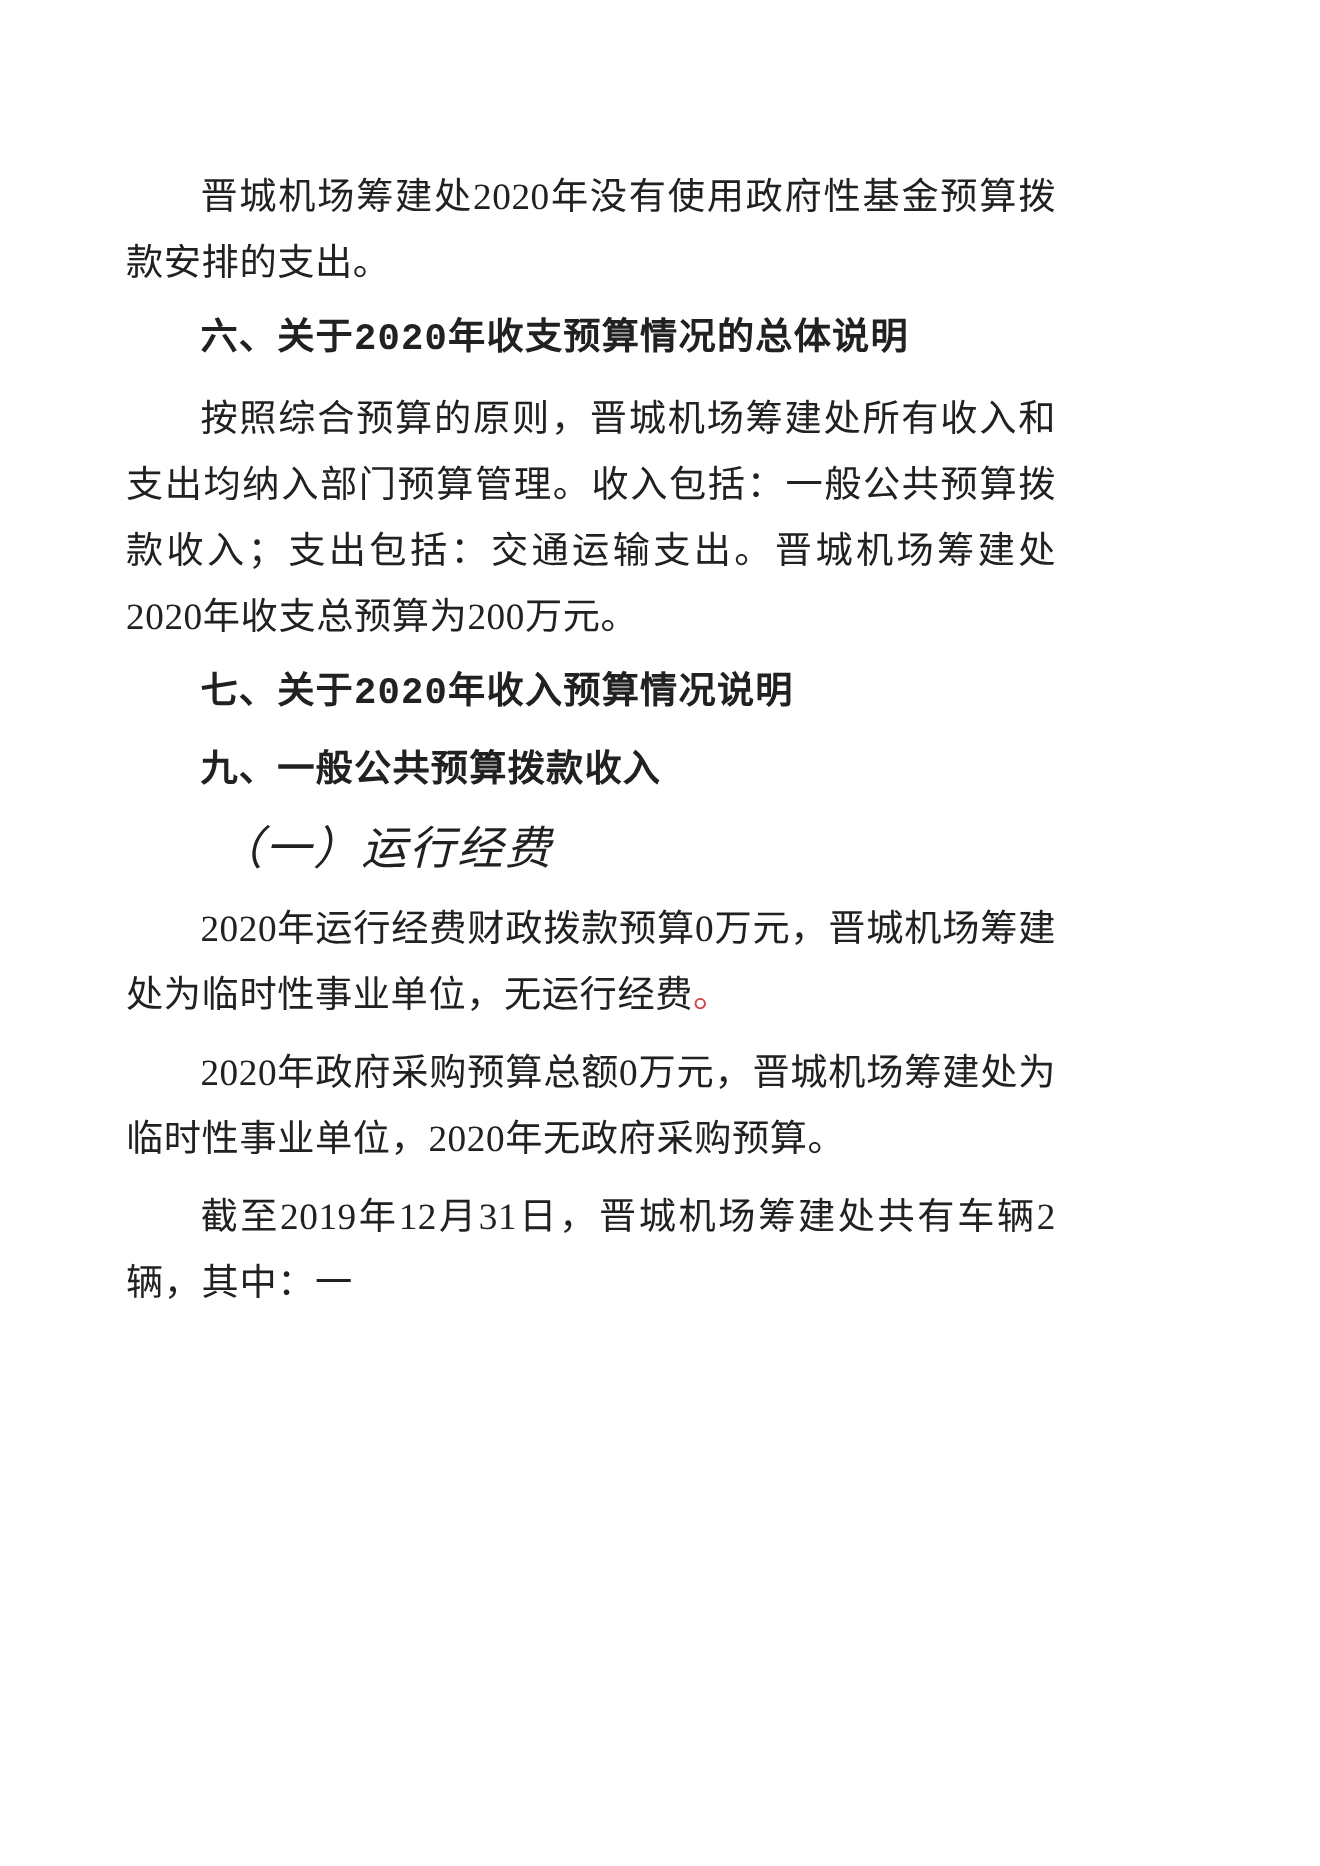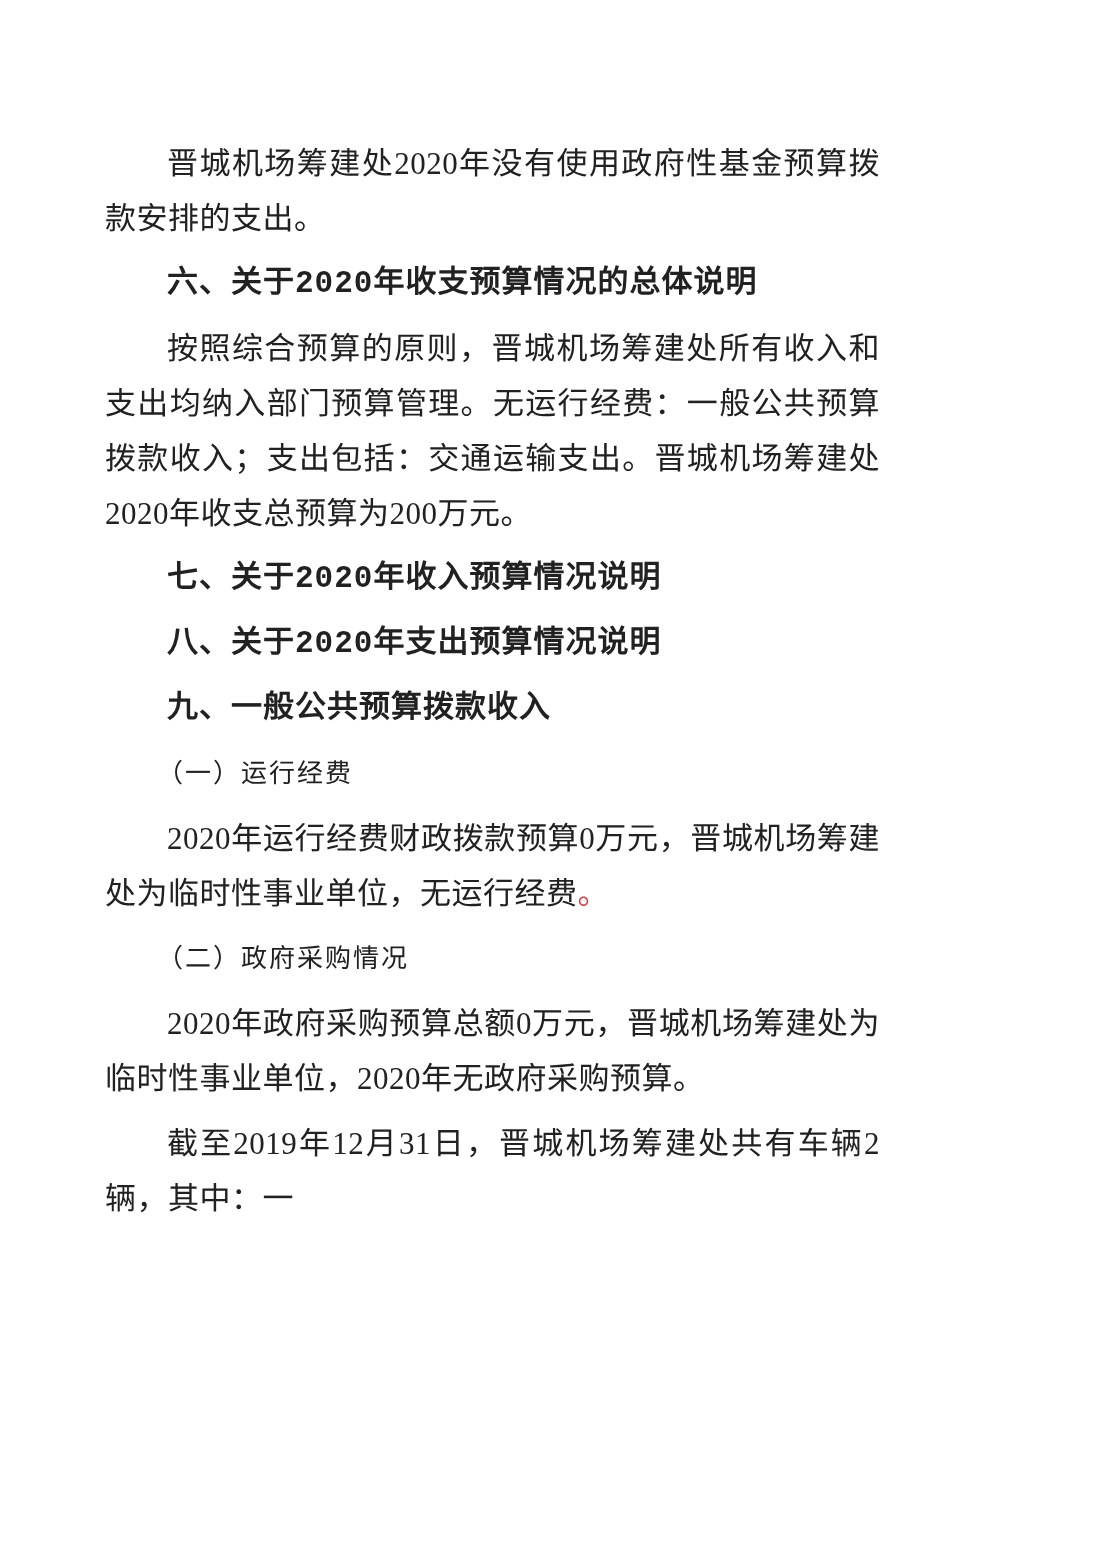--- a/index.html
+++ b/index.html
@@ -37,55 +37,54 @@
   .section-heading {
     font-size: 31px;
     line-height: 55px;
     text-indent: 2em;
     font-family: Liberation Mono, monospace;
     font-weight: 700;
     letter-spacing: 1px;
     margin-bottom: 10px;
   }
   .sub-heading {
-    font-size: 26px;
+    font-size: 38px;
     line-height: 55px;
     text-indent: 2em;
     font-family: "Liberation Serif", "DejaVu Serif", serif;
+    font-style: italic;
     font-weight: 400;
     letter-spacing: 2px;
     margin-bottom: 10px;
   }
   .red-punct {
     color: var(--red);
   }
 </style>
 </head>
 <body>
 
 <div class="page">
 
   <p class="body-para">晋城机场筹建处2020年没有使用政府性基金预算拨款安排的支出。</p>
 
   <h2 class="section-heading">六、关于2020年收支预算情况的总体说明</h2>
 
-  <p class="body-para">按照综合预算的原则，晋城机场筹建处所有收入和支出均纳入部门预算管理。无运行经费：一般公共预算拨款收入；支出包括：交通运输支出。晋城机场筹建处2020年收支总预算为200万元。</p>
+  <p class="body-para">按照综合预算的原则，晋城机场筹建处所有收入和支出均纳入部门预算管理。收入包括：一般公共预算拨款收入；支出包括：交通运输支出。晋城机场筹建处2020年收支总预算为200万元。</p>
 
   <h2 class="section-heading">七、关于2020年收入预算情况说明</h2>
 
 
-  <h2 class="section-heading">八、关于2020年支出预算情况说明</h2>
 
 
   <h2 class="section-heading">九、一般公共预算拨款收入</h2>
 
   <h3 class="sub-heading">（一）运行经费</h3>
 
   <p class="body-para"><span>2020年运行经费财政拨款预算0万元，晋城机场筹建处为临时性事业单位，无运行经费</span><span class="red-punct">。</span></p>
 
-  <h3 class="sub-heading">（二）政府采购情况</h3>
 
   <p class="body-para">2020年政府采购预算总额0万元，晋城机场筹建处为临时性事业单位，2020年无政府采购预算。</p>
 
 
   <p class="body-para">截至2019年12月31日，晋城机场筹建处共有车辆2辆，其中：一</p>
 
 </div>
 
 </body></html>

